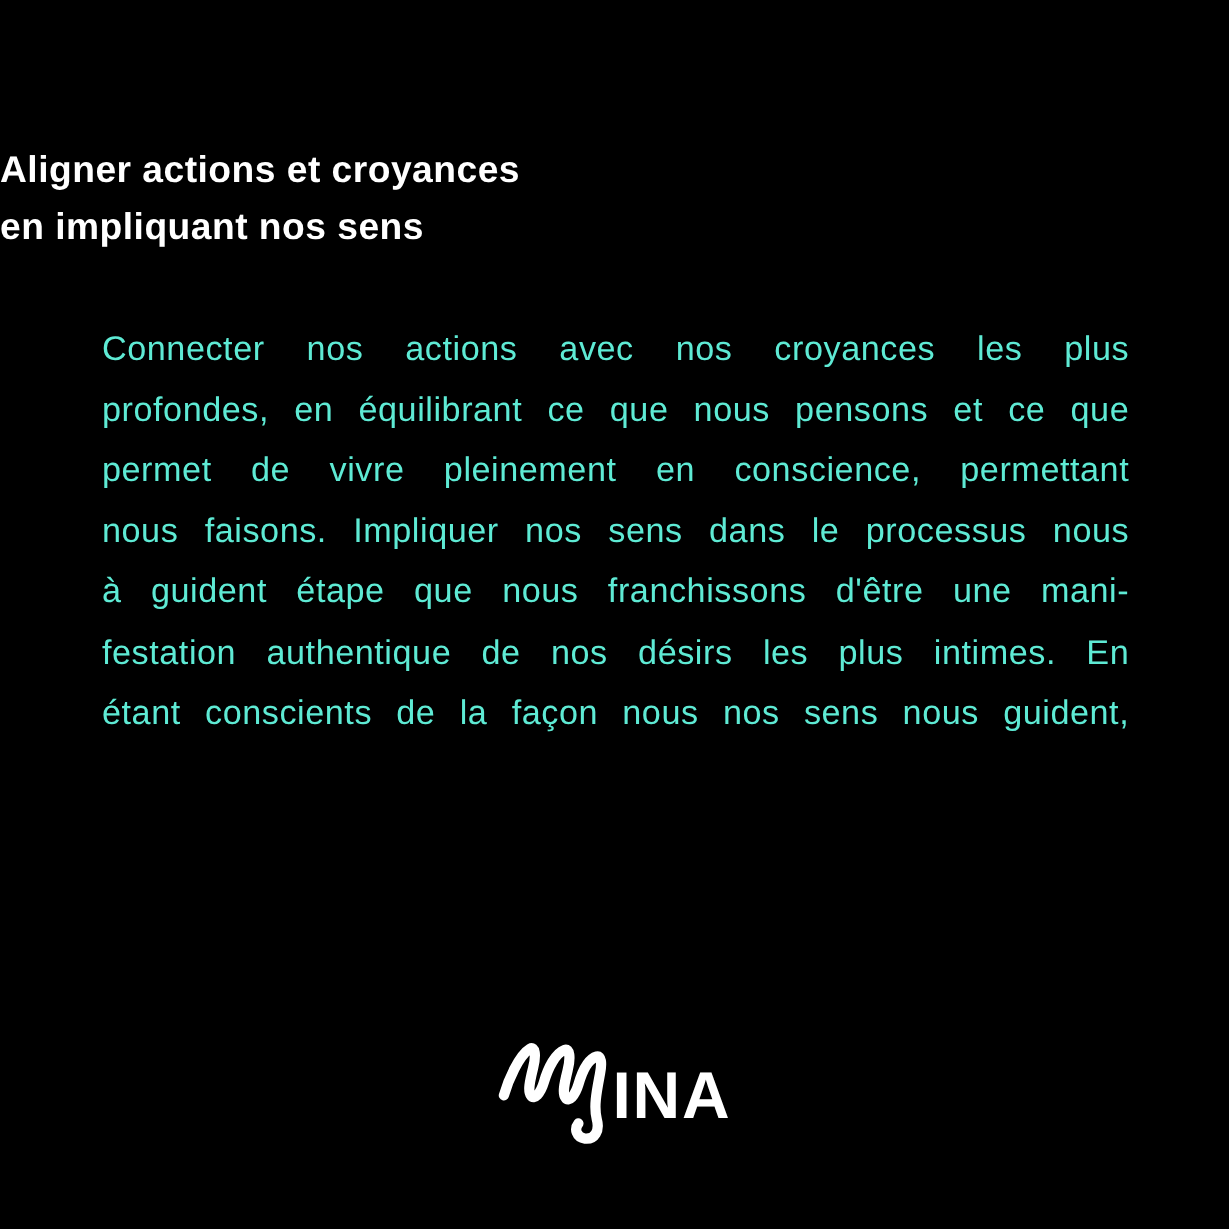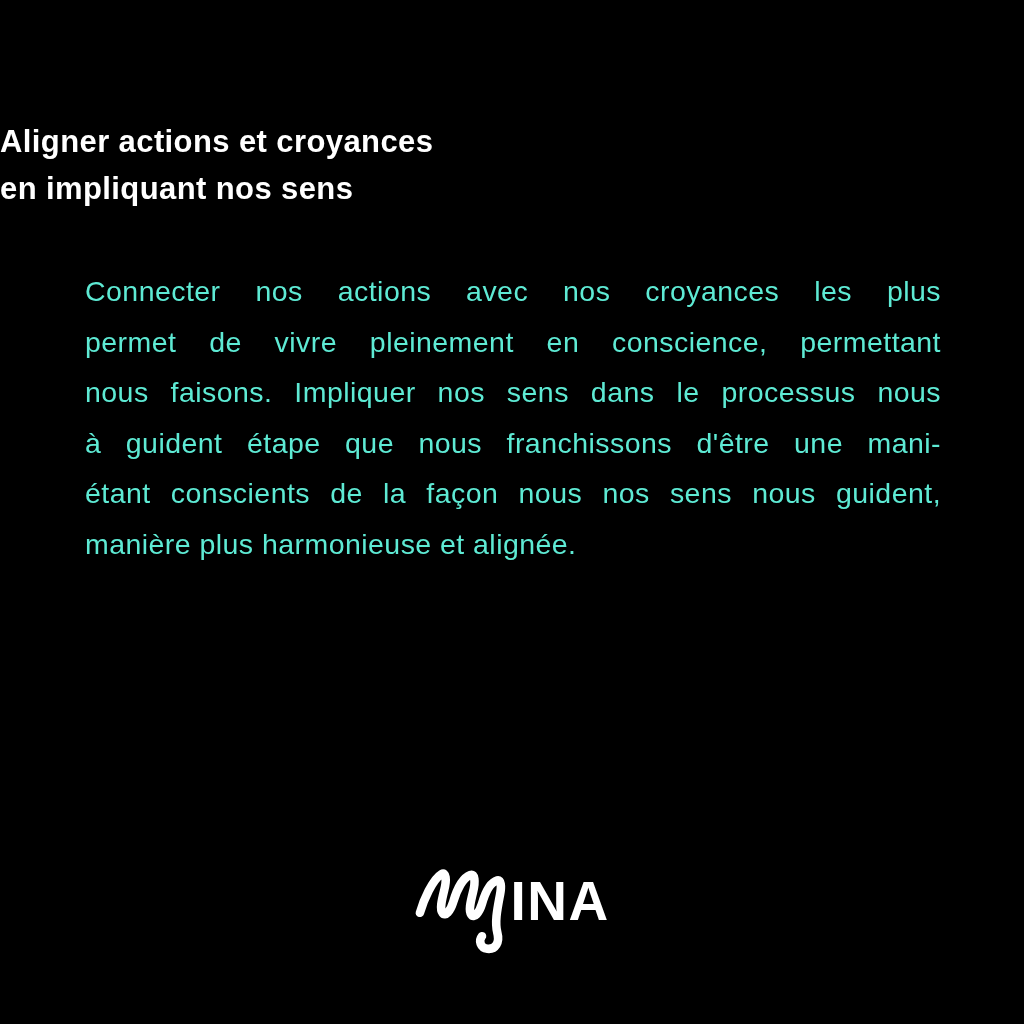--- a/index.html
+++ b/index.html
@@ -63,41 +63,42 @@
     width: 100px;
     height: 90px;
     display: block;
     margin-right: -4px;
   }
   .logo-plain {
     font-size: 55px;
     font-weight: 700;
     letter-spacing: 1.5px;
     line-height: 1;
-    margin-top: 8px;
+    margin-top: 20px;
     color: #ffffff;
   }
 </style>
 </head>
 <body>
 
 <div class="card">
 
   <div class="title-block">
     <div class="title-line">Aligner actions et croyances</div>
     <div class="title-line">en impliquant nos sens</div>
   </div>
 
   <div class="body-block">
     <div class="body-line">Connecter nos actions avec nos croyances les plus</div>
+    <div class="body-line">profondes, en équilibrant ce que nous pensons et ce que</div>
     <div class="body-line">permet de vivre pleinement en conscience, permettant</div>
     <div class="body-line">nous faisons. Impliquer nos sens dans le processus nous</div>
     <div class="body-line">à guident étape que nous franchissons d'être une mani-</div>
+    <div class="body-line">festation authentique de nos désirs les plus intimes. En</div>
     <div class="body-line">étant conscients de la façon nous nos sens nous guident,</div>
-    <div class="body-line last">manière plus harmonieuse et alignée.</div>
   </div>
 
   <div class="logo-block">
     <svg class="logo-script-m" viewBox="0 0 110 100" xmlns="http://www.w3.org/2000/svg" aria-hidden="true">
       <path d="M 6 52
                C 10 38, 20 15, 30 9
                C 35 6, 36 15, 33 27
                C 30 39, 28 48, 31 52
                C 34 57, 40 50, 43 40
                C 47 26, 54 13, 62 10

